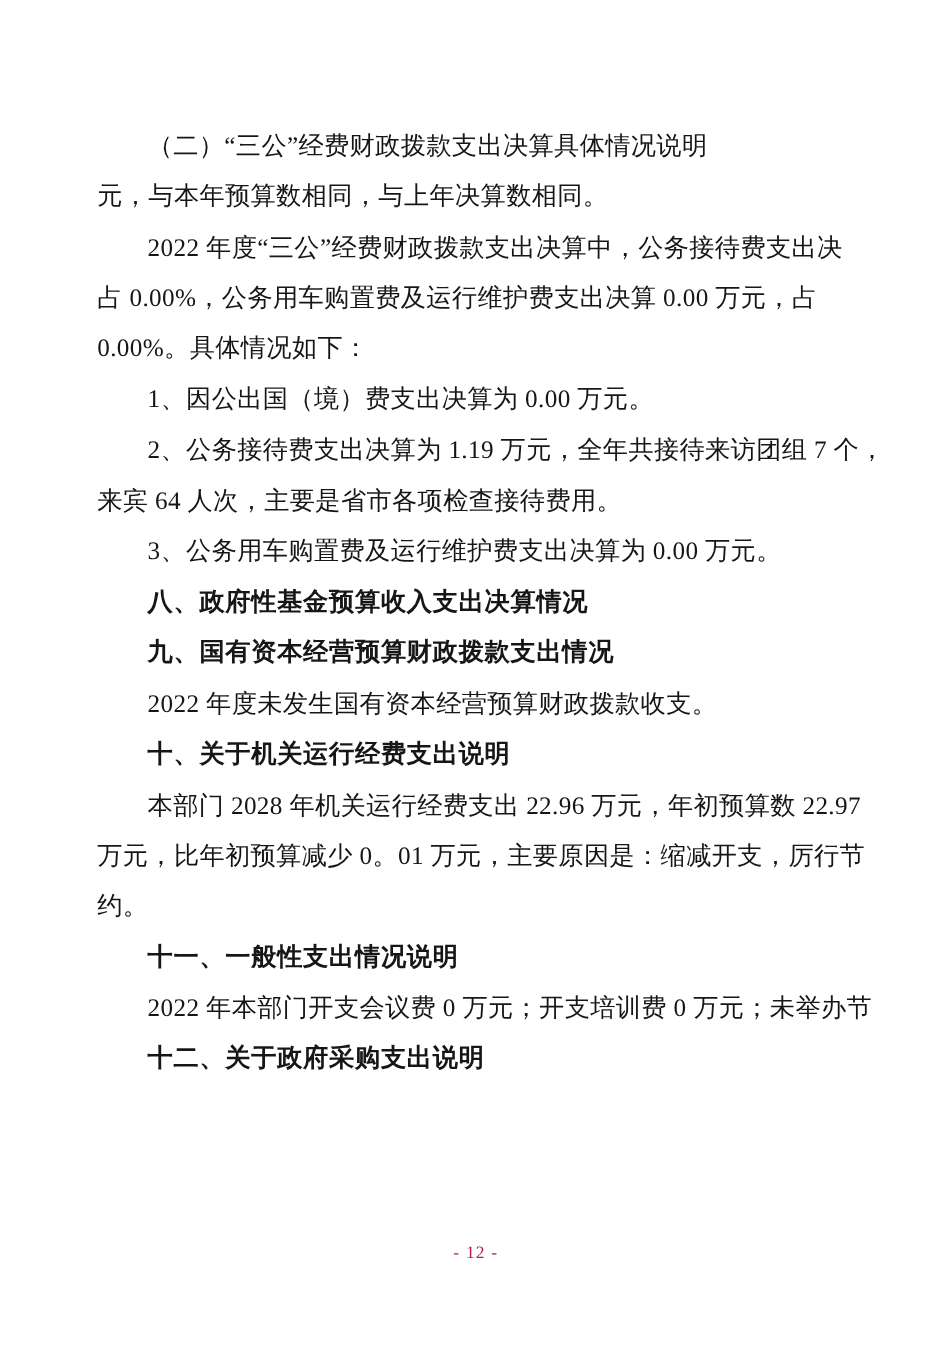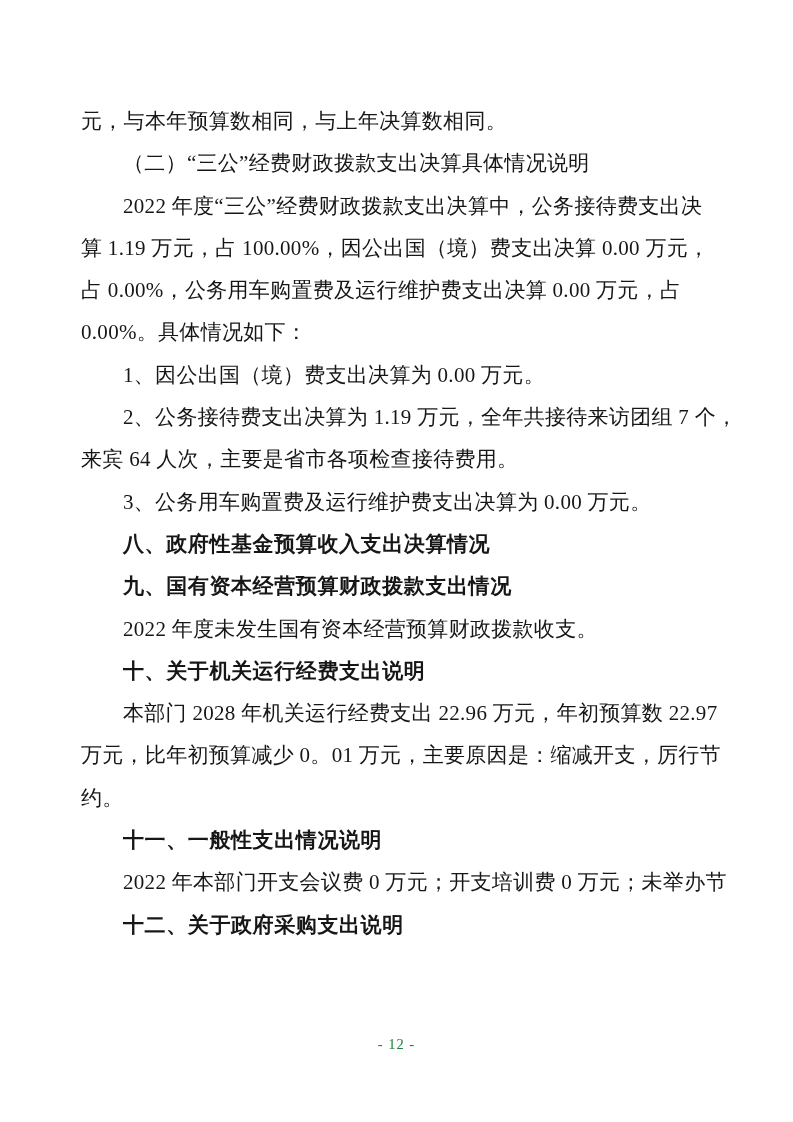--- a/index.html
+++ b/index.html
@@ -38,32 +38,31 @@
     letter-spacing: 0.6px;
   }
   .footer {
     position: absolute;
     left: 0;
     top: 1036px;
     width: 100%;
     text-align: center;
     font-size: 14.5px;
     letter-spacing: 1px;
-    color: #15803d;
+    color: #be185d;
   }
 </style>
 </head>
 <body>
 
 <div class="page">
   <main class="content">
+    <div class="line indent">（二）“三公”经费财政拨款支出决算具体情况说明</div>
     <div class="line">元，与本年预算数相同，与上年决算数相同。</div>
-    <div class="line indent">（二）“三公”经费财政拨款支出决算具体情况说明</div>
     <div class="line indent">2022 年度“三公”经费财政拨款支出决算中，公务接待费支出决</div>
-    <div class="line">算 1.19 万元，占 100.00%，因公出国（境）费支出决算 0.00 万元，</div>
     <div class="line">占 0.00%，公务用车购置费及运行维护费支出决算 0.00 万元，占</div>
     <div class="line">0.00%。具体情况如下：</div>
     <div class="line indent">1、因公出国（境）费支出决算为 0.00 万元。</div>
     <div class="line indent">2、公务接待费支出决算为 1.19 万元，全年共接待来访团组 7 个，</div>
     <div class="line">来宾 64 人次，主要是省市各项检查接待费用。</div>
     <div class="line indent">3、公务用车购置费及运行维护费支出决算为 0.00 万元。</div>
     <div class="line indent heading">八、政府性基金预算收入支出决算情况</div>
     <div class="line indent heading">九、国有资本经营预算财政拨款支出情况</div>
     <div class="line indent">2022 年度未发生国有资本经营预算财政拨款收支。</div>
     <div class="line indent heading">十、关于机关运行经费支出说明</div>

